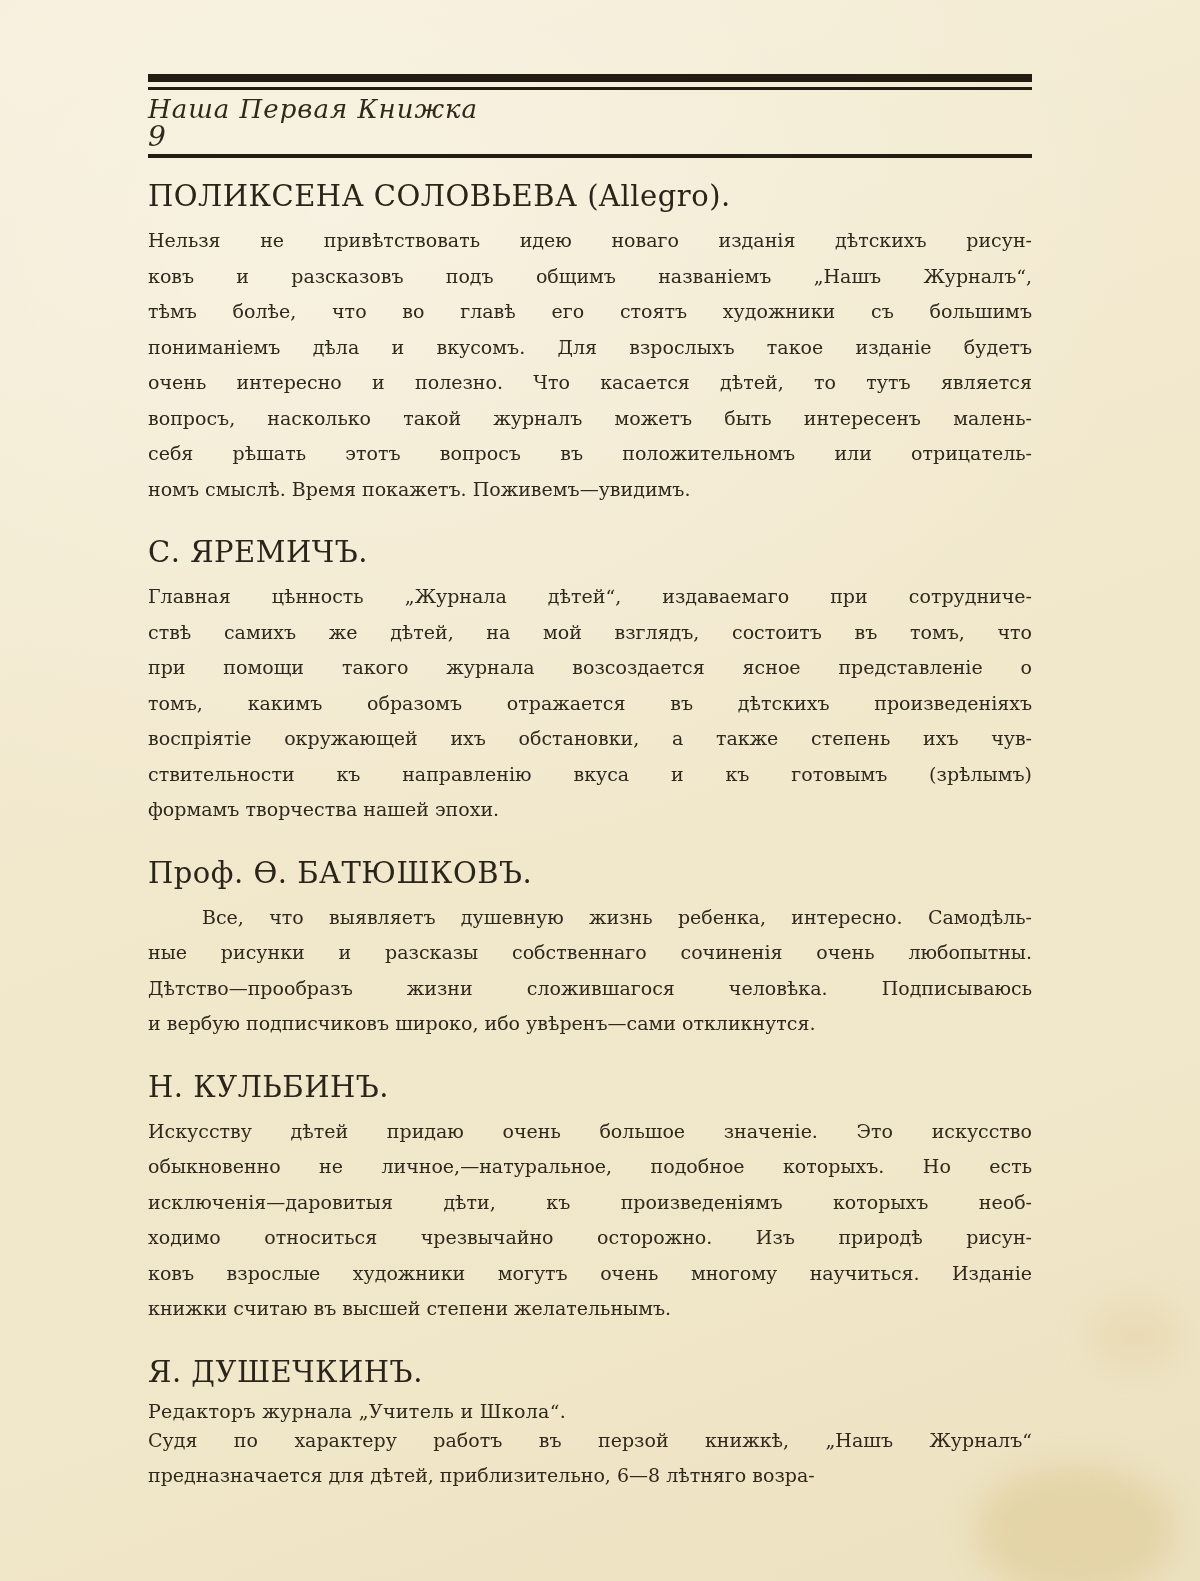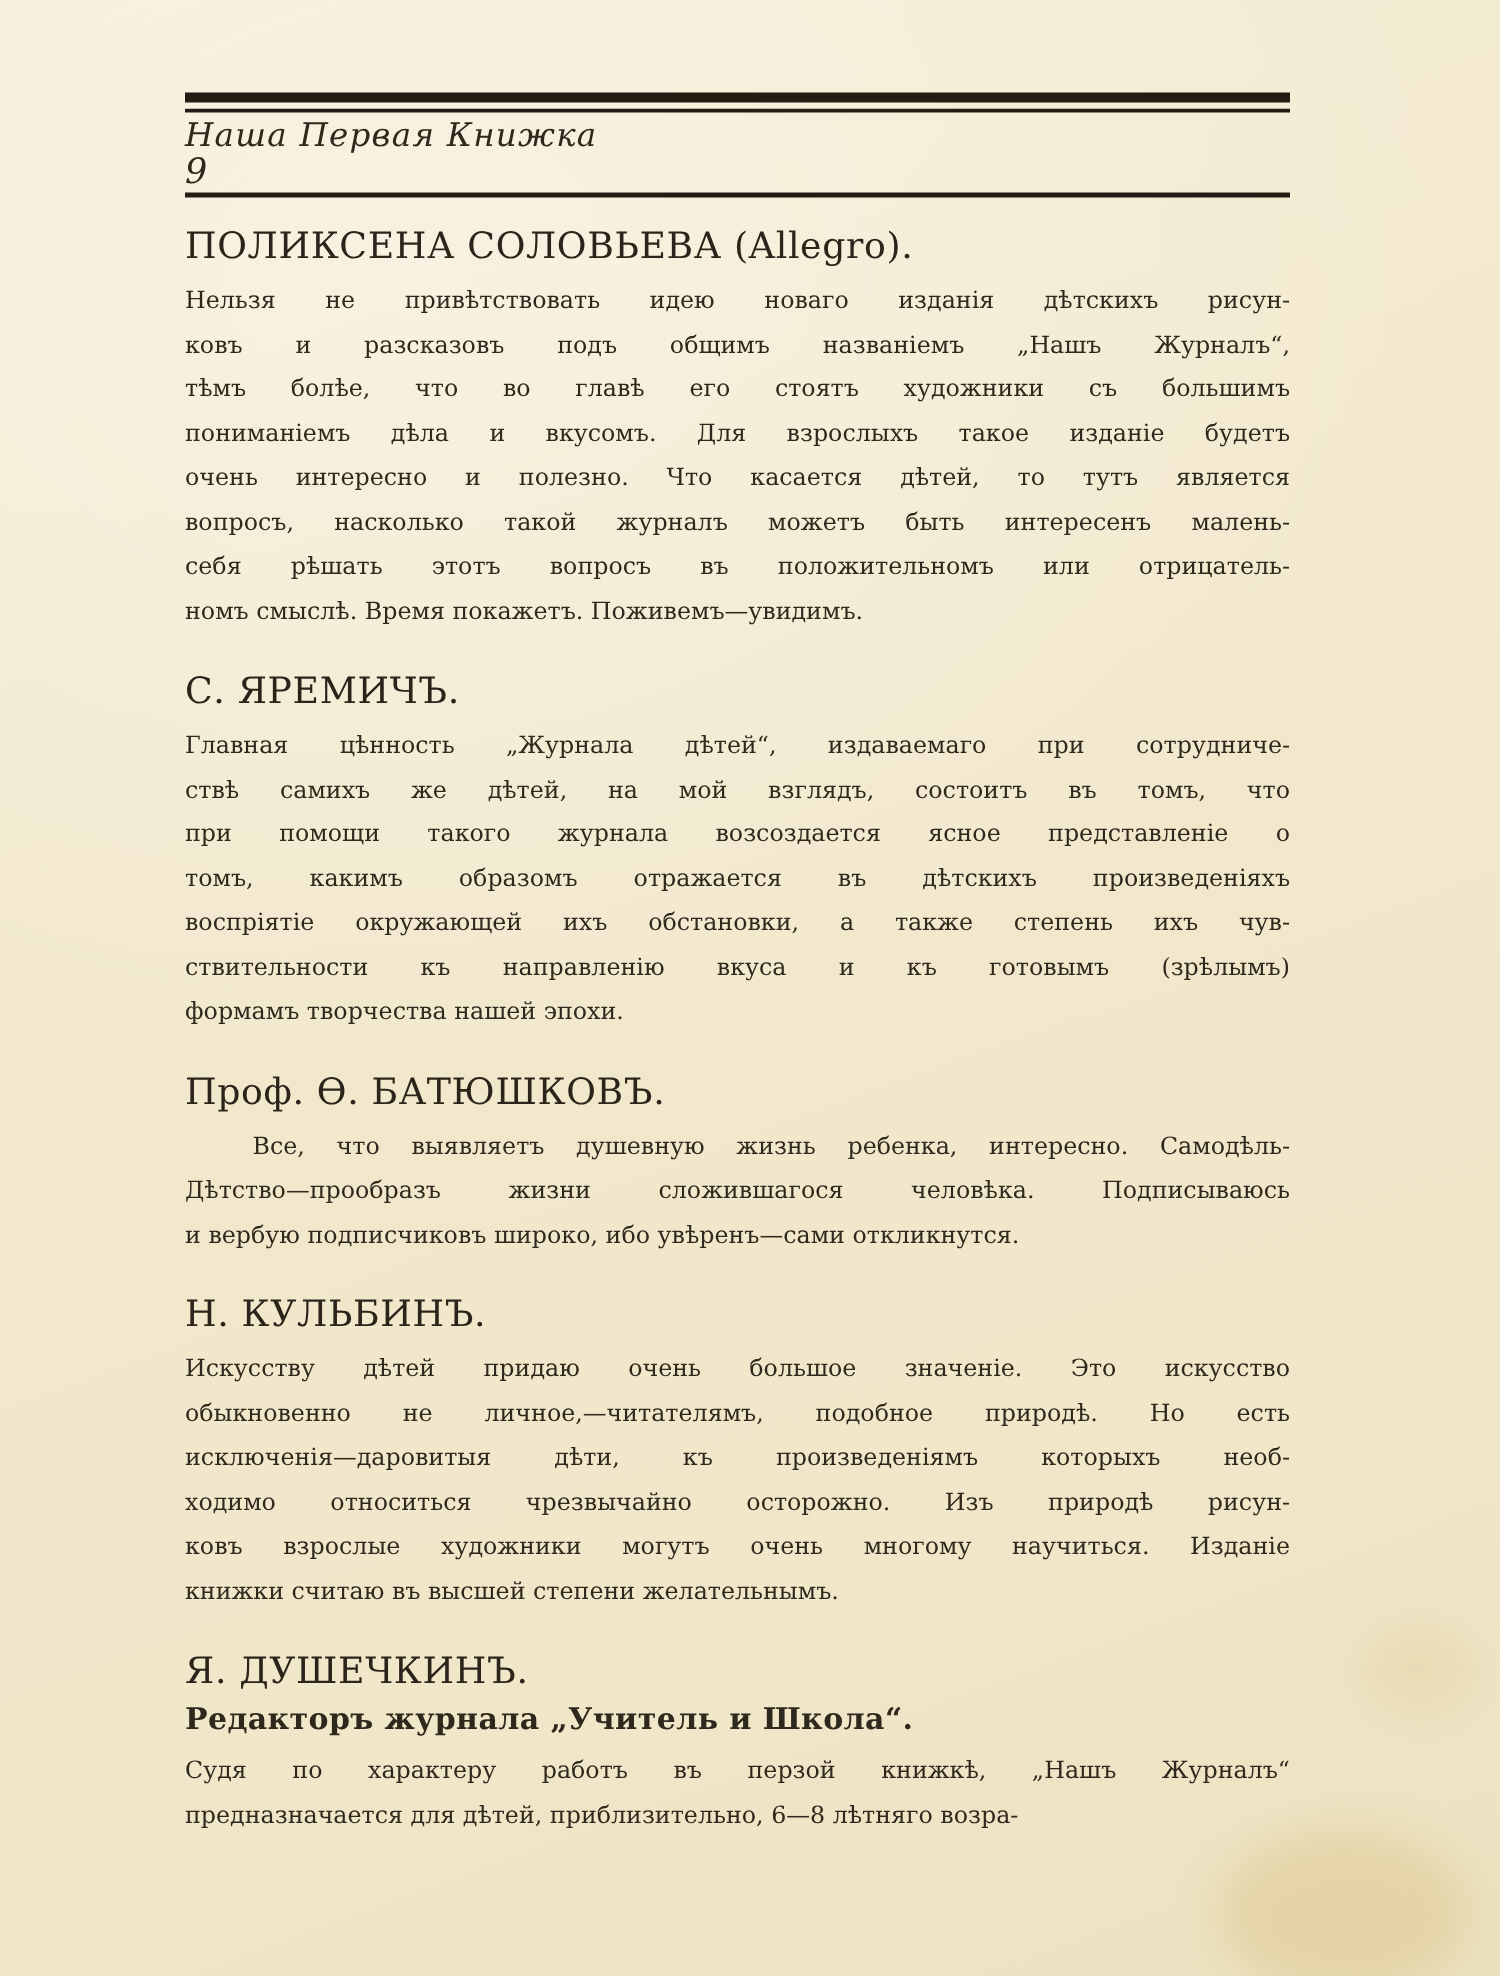--- a/index.html
+++ b/index.html
@@ -61,25 +61,24 @@
   .sec + .sec{ margin-top:27px; }
   .sec-heading{
     margin:0 0 9px 0;
     font-weight:normal;
     font-size:29px;
     line-height:36px;
     letter-spacing:0.5px;
     color:#2b241a;
   }
   .sec-note{
-    font-size:24px;
+    font-size:19px;
     line-height:24px;
-    margin:2px 0 12px 0;
+    margin:2px 0 0 0;
     letter-spacing:0.3px;
-    font-weight:bold;
   }
   .para{
     font-size:19px;
     color:var(--ink);
   }
   .pline{
     line-height:35.5px;
     text-align:justify;
     text-align-last:justify;
     white-space:nowrap;
@@ -131,29 +130,30 @@
             <div class="pline">томъ, какимъ образомъ отражается въ дѣтскихъ произведеніяхъ</div>
             <div class="pline">воспріятіе окружающей ихъ обстановки, а также степень ихъ чув-</div>
             <div class="pline">ствительности къ направленію вкуса и къ готовымъ (зрѣлымъ)</div>
             <div class="pline last">формамъ творчества нашей эпохи.</div>
           </div>
         </section>
         <section class="sec">
           <h2 class="sec-heading">Проф. Ѳ. БАТЮШКОВЪ.</h2>
           <div class="para">
             <div class="pline indent">Все, что выявляетъ душевную жизнь ребенка, интересно. Самодѣль-</div>
+            <div class="pline">ные рисунки и разсказы собственнаго сочиненія очень любопытны.</div>
             <div class="pline">Дѣтство—прообразъ жизни сложившагося человѣка. Подписываюсь</div>
             <div class="pline last">и вербую подписчиковъ широко, ибо увѣренъ—сами откликнутся.</div>
           </div>
         </section>
         <section class="sec">
           <h2 class="sec-heading">Н. КУЛЬБИНЪ.</h2>
           <div class="para">
             <div class="pline">Искусству дѣтей придаю очень большое значеніе. Это искусство</div>
-            <div class="pline">обыкновенно не личное,—читателямъ, подобное природѣ. Но есть</div>
+            <div class="pline">обыкновенно не личное,—натуральное, подобное которыхъ. Но есть</div>
             <div class="pline">исключенія—даровитыя дѣти, къ произведеніямъ которыхъ необ-</div>
             <div class="pline">ходимо относиться чрезвычайно осторожно. Изъ природѣ рисун-</div>
             <div class="pline">ковъ взрослые художники могутъ очень многому научиться. Изданіе</div>
             <div class="pline last">книжки считаю въ высшей степени желательнымъ.</div>
           </div>
         </section>
         <section class="sec">
           <h2 class="sec-heading">Я. ДУШЕЧКИНЪ.</h2>
           <div class="sec-note">Редакторъ журнала „Учитель и Школа“.</div>
           <div class="para">

